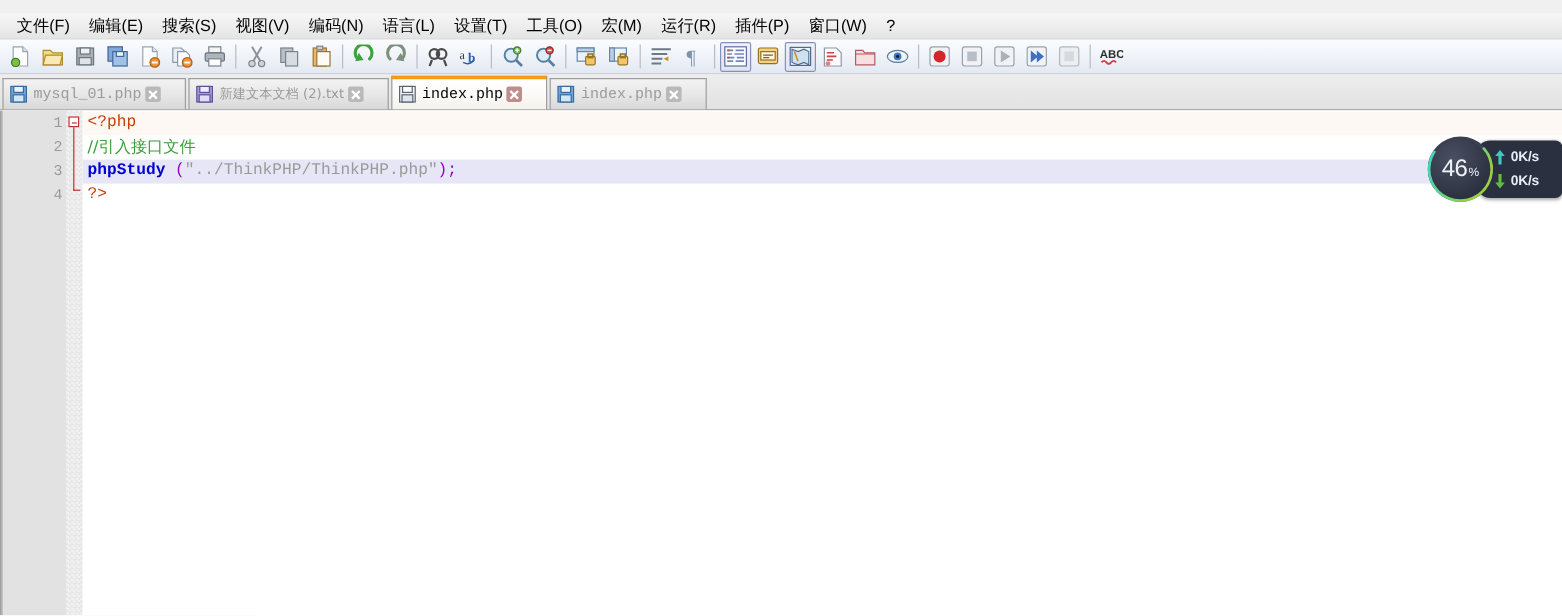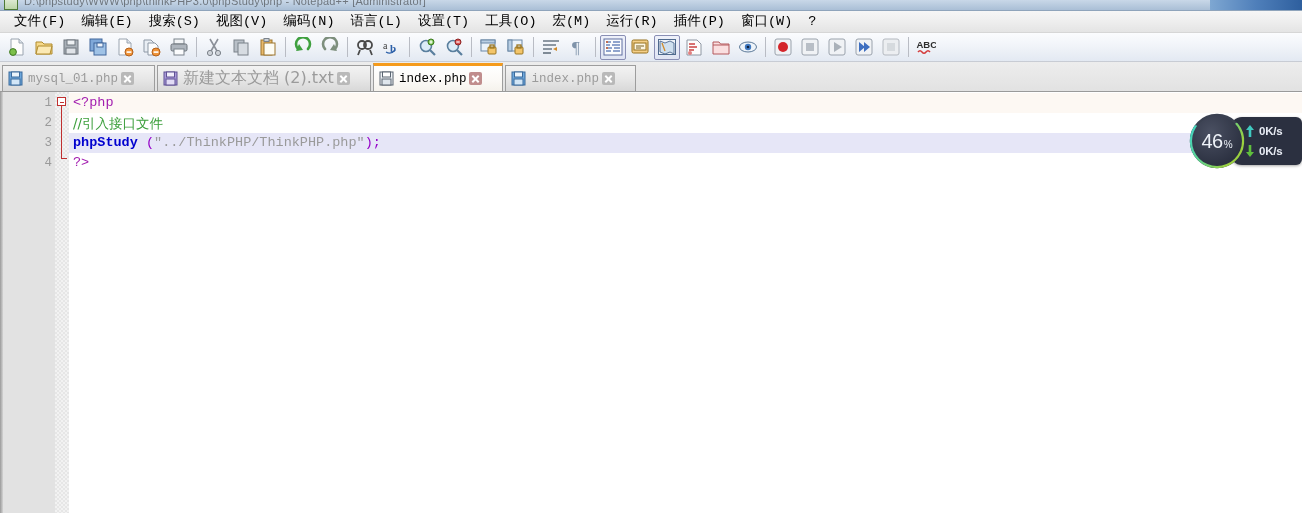--- a/index.html
+++ b/index.html
@@ -40,21 +40,20 @@
     background: linear-gradient(to right,#7ea7d2,#4f7fba,#2e5f9e);
   }
 
   
   .menubar {
     position: absolute; left: 0; top: 11px; width: 1302px; height: 22px;
     background: linear-gradient(to bottom,#f6f6f6 0%,#eeeeee 50%,#e4e4e4 100%);
     border-bottom: 1px solid #d6d6d6;
     display: flex; align-items: center;
     padding-left: 6px;
-    font-family: Liberation Mono, monospace;
   }
   .menu-item {
     font-size: 13.5px; color: #000;
     padding: 2px 8px 2px 8px;
     white-space: nowrap; cursor: default;
     line-height: 16px;
   }
 
   
   .toolbar {
@@ -118,21 +117,21 @@
   .tab.active {
     height: 28px;
     background: linear-gradient(to bottom,#ffffff 0%,#fbf9f6 60%,#f5f2ec 100%);
     color: #000;
     border: 1px solid #9d9d9d;
     border-top: 3px solid #f59b1c;
     border-bottom: none;
     z-index: 3;
   }
   .tab.active .tab-close { background: #c08d8d; }
-  .tab.cjk { font-family: "DejaVu Sans", sans-serif; font-size: 16px; }
+  .tab.cjk { font-family: "DejaVu Sans", sans-serif; font-size: 11px; }
 
   
   .editor {
     position: absolute; left: 0; top: 92px;
     width: 1302px; height: 421px;
     background: #ffffff;
     overflow: hidden;
   }
   .edge-left {
     position: absolute; left: 0; top: 0; width: 3px; height: 421px;
@@ -167,21 +166,21 @@
   .line .txt {
     position: absolute; left: 4px; top: 0; height: 20px;
     line-height: 20px;
     font-family: "Liberation Mono", monospace;
     font-size: 13.5px;
     white-space: pre;
   }
   .line.hl-current { background: #e6e6f7; }
   .line.hl-first   { background: #fdf8f3; }
 
-  .tk-tag     { color: #a21caf; }
+  .tk-tag     { color: #c2410c; }
   .tk-comment { color: #3a9e3a; font-family:"DejaVu Sans", sans-serif; font-size:13.5px;text-align:right;}
   .tk-kw      { color: #0000cf; font-weight: bold; }
   .tk-punct   { color: #9400c8; }
   .tk-str     { color: #9a9a9a; }
 
   
   .fold-box {
     position: absolute; left: 2px; top: 5px;
     width: 9px; height: 9px;
     border: 1px solid #c03030; background: #fff;
@@ -240,25 +239,20 @@
     color: #eef2f8;
   }
   .netmon .pct .num { font-size: 20px; letter-spacing: -0.5px; }
   .netmon .pct .sym { font-size: 10px; margin-left: 1px; margin-top: 6px; }
 </style>
 </head>
 <body>
 
 <div id="app">
 
-  <div class="titlebar">
-    <div class="tb-icon"></div>
-    <div class="tb-text">D:\phpstudy\WWW\php\thinkPHP3.0\phpStudy\php - Notepad++ [Administrator]</div>
-    <div class="tb-win"></div>
-  </div>
 
   <div class="menubar" id="menubar">
       <div class="menu-item">文件(F)</div>
       <div class="menu-item">编辑(E)</div>
       <div class="menu-item">搜索(S)</div>
       <div class="menu-item">视图(V)</div>
       <div class="menu-item">编码(N)</div>
       <div class="menu-item">语言(L)</div>
       <div class="menu-item">设置(T)</div>
       <div class="menu-item">工具(O)</div>

